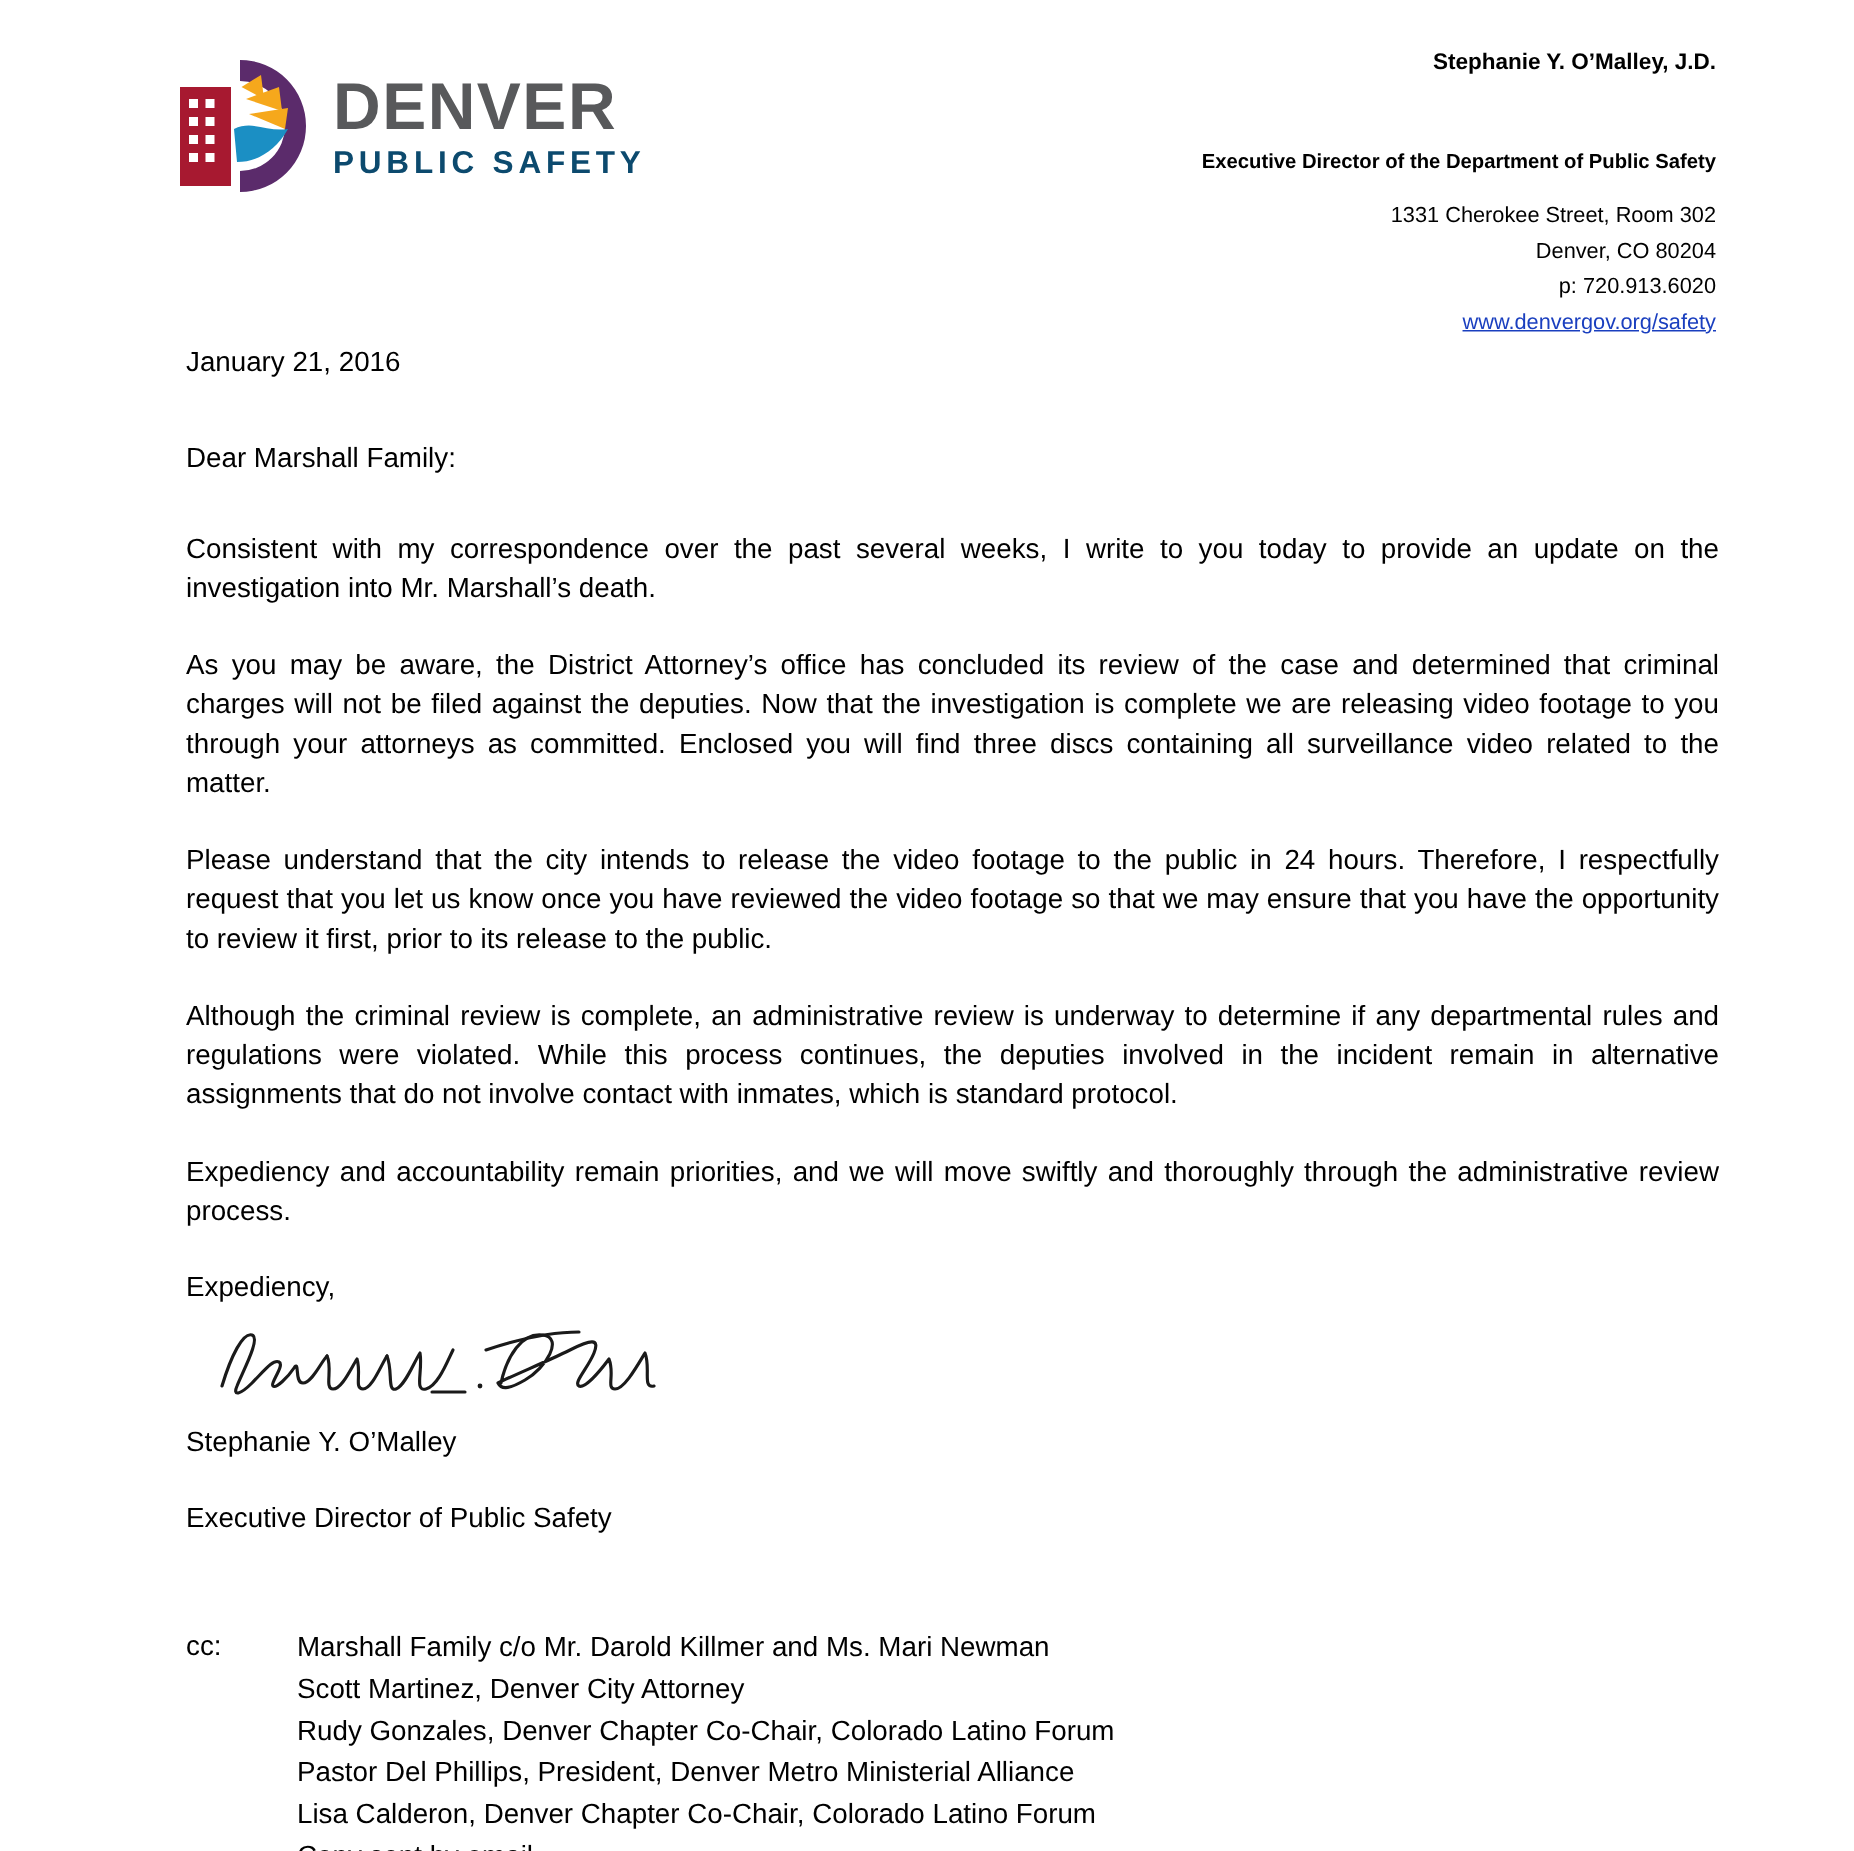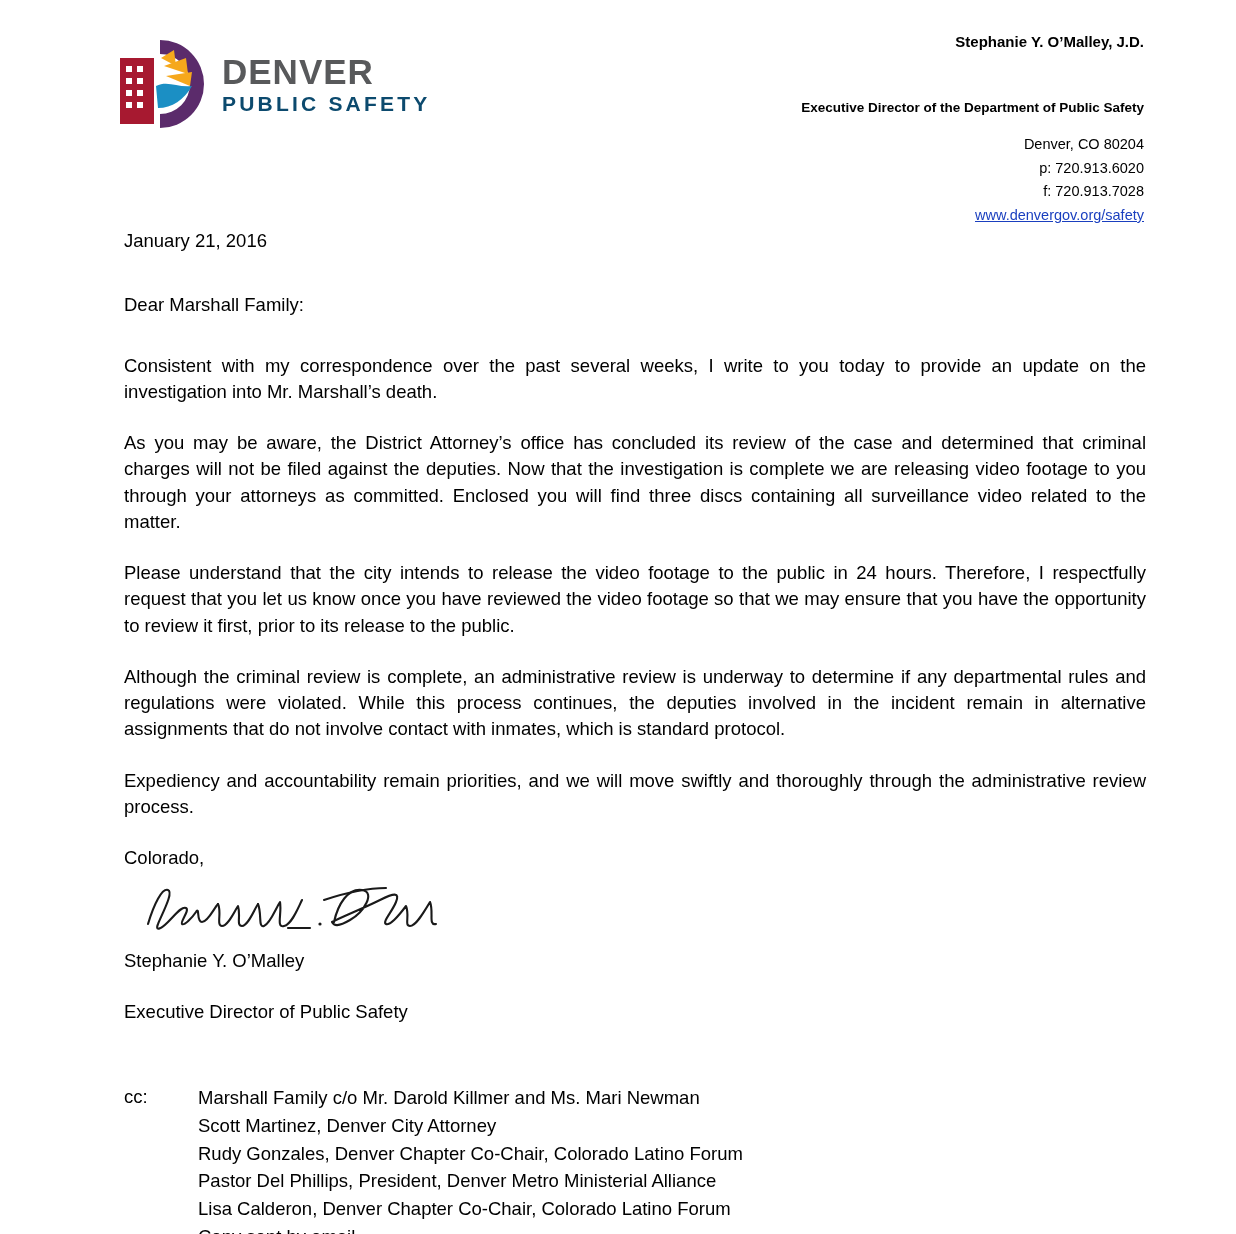--- a/index.html
+++ b/index.html
@@ -37,21 +37,21 @@
     flex: none;
   }
 
   .logo-words {
     margin-left: 14px;
     line-height: 1;
   }
   .logo-denver {
     font-family: "Liberation Sans", sans-serif;
     font-weight: bold;
-    font-size: 35px;
+    font-size: 44px;
     letter-spacing: 1px;
     color: #58595b;
   }
   .logo-sub {
     font-family: "Liberation Sans", sans-serif;
     font-weight: bold;
     font-size: 21px;
     letter-spacing: 3.2px;
     color: #0c4a6e;
     margin-top: 4px;
@@ -157,40 +157,40 @@
     </div>
     <div class="logo-words">
       <div class="logo-denver">DENVER</div>
       <div class="logo-sub">PUBLIC SAFETY</div>
     </div>
   </div>
 
   <div class="contact">
     <div class="name">Stephanie Y. O’Malley, J.D.</div>
     <div class="role">Executive Director of the Department of Public Safety</div>
+    <div>1331 Cherokee Street, Room 302</div>
     <div>Denver, CO  80204</div>
     <div>p: 720.913.6020</div>
-    <div>f: 720.913.7028</div>
     <div class="url">www.denvergov.org/safety</div>
   </div>
 
 </div>
 
 <div class="letter">
 
   <p class="noj date">January 21, 2016</p>
   <p class="noj salutation">Dear Marshall Family:</p>
 
   <p>Consistent with my correspondence over the past several weeks, I write to you today to provide an update on the investigation into Mr. Marshall’s death.</p>
   <p>As you may be aware, the District Attorney’s office has concluded its review of the case and determined that criminal charges will not be filed against the deputies. Now that the investigation is complete we are releasing video footage to you through your attorneys as committed. Enclosed you will find three discs containing all surveillance video related to the matter.</p>
   <p>Please understand that the city intends to release the video footage to the public in 24 hours. Therefore, I respectfully request that you let us know once you have reviewed the video footage so that we may ensure that you have the opportunity to review it first, prior to its release to the public.</p>
   <p>Although the criminal review is complete, an administrative review is underway to determine if any departmental rules and regulations were violated. While this process continues, the deputies involved in the incident remain in alternative assignments that do not involve contact with inmates, which is standard protocol.</p>
   <p>Expediency and accountability remain priorities, and we will move swiftly and thoroughly through the administrative review process.</p>
 
-  <p class="noj sincerely">Colorado,</p>
+  <p class="noj sincerely">Expediency,</p>
 
   <div class="signature">
     <svg width="310" height="64" viewBox="0 0 310 64" aria-hidden="true">
       <g fill="none" stroke="#1a1a1a" stroke-width="2.1" stroke-linecap="round" stroke-linejoin="round">
         <path d="M10 46 C16 26 24 10 30 12 C36 14 24 36 20 46 C17 53 22 52 30 44 C38 36 44 28 48 30 C52 32 42 44 44 46 C46 48 54 40 58 34 C62 28 58 44 64 44 C70 44 76 30 80 26"></path>
         <path d="M80 26 C84 34 78 48 84 48 C90 48 96 34 100 28 C103 38 98 48 104 48 C110 48 116 32 120 26"></path>
         <path d="M120 26 C124 36 120 50 126 48 C132 46 138 30 142 24 C144 36 138 50 146 48 C154 46 160 30 164 22"></path>
         <path d="M150 50 C158 50 166 50 172 50"></path>
         <circle cx="182" cy="46" r="1.6" fill="#1a1a1a" stroke="none"></circle>
         <path d="M196 44 C200 26 210 10 224 12 C238 14 226 34 212 42 C200 49 196 48 194 44 C206 38 226 30 242 22 C256 15 262 14 258 24 C254 34 244 44 248 46 C252 48 262 36 268 28 C272 38 266 48 272 48 C278 48 286 34 292 24 C296 34 290 48 298 46"></path>

